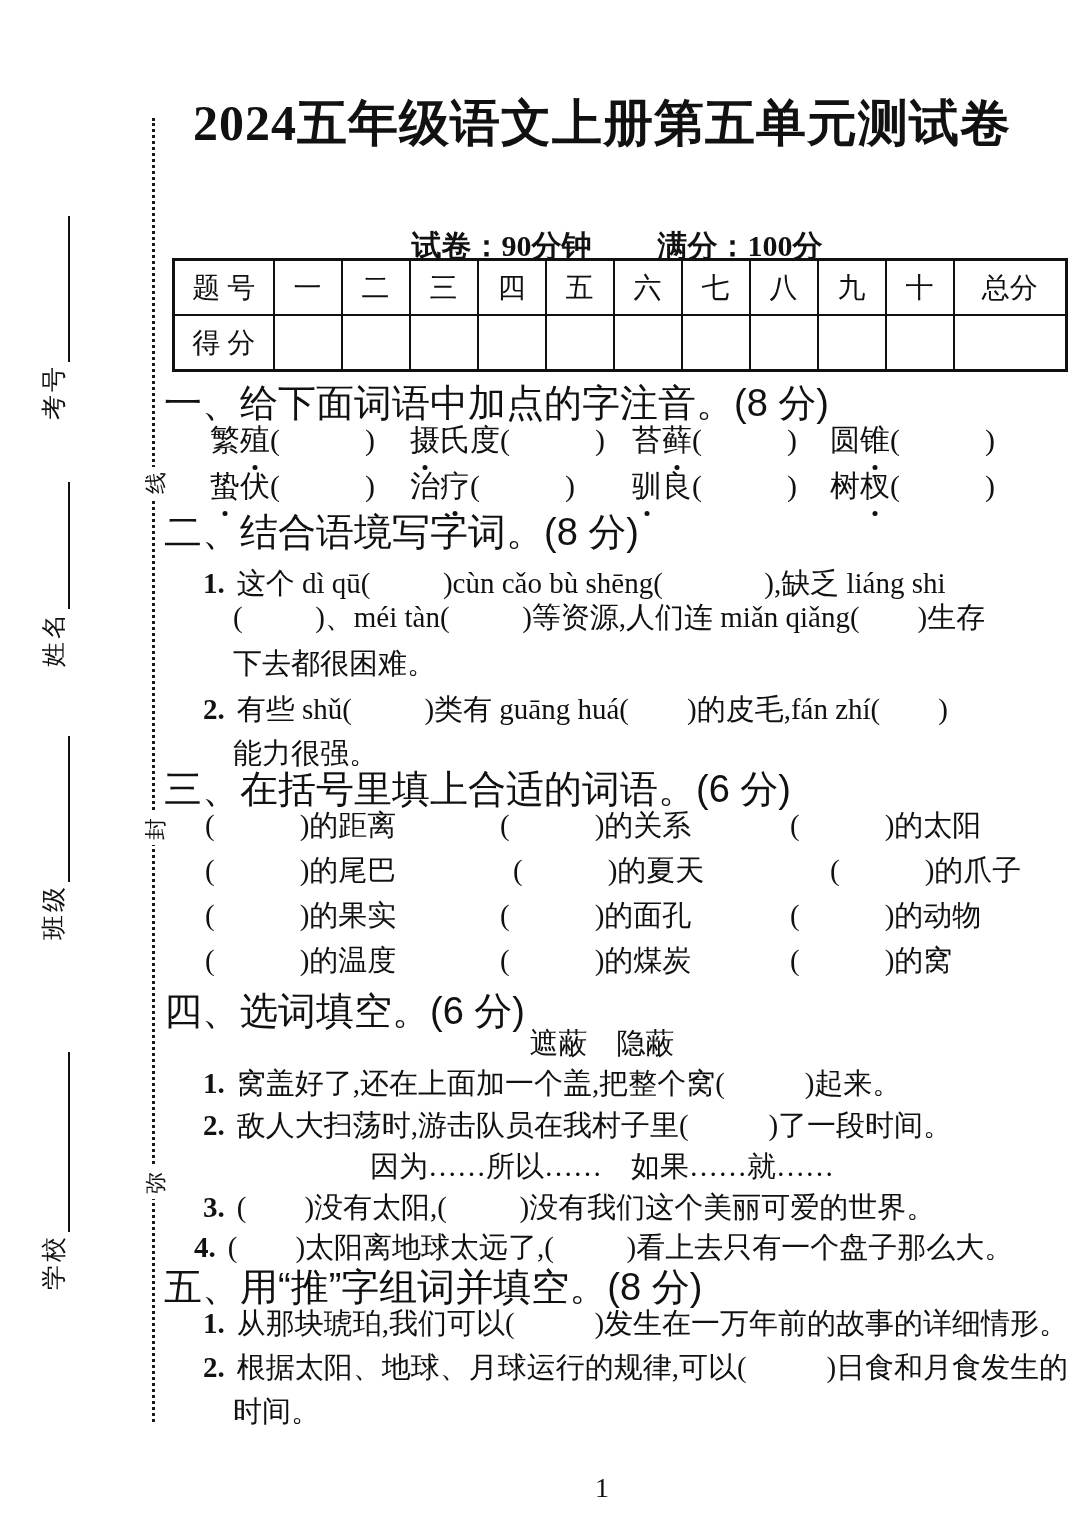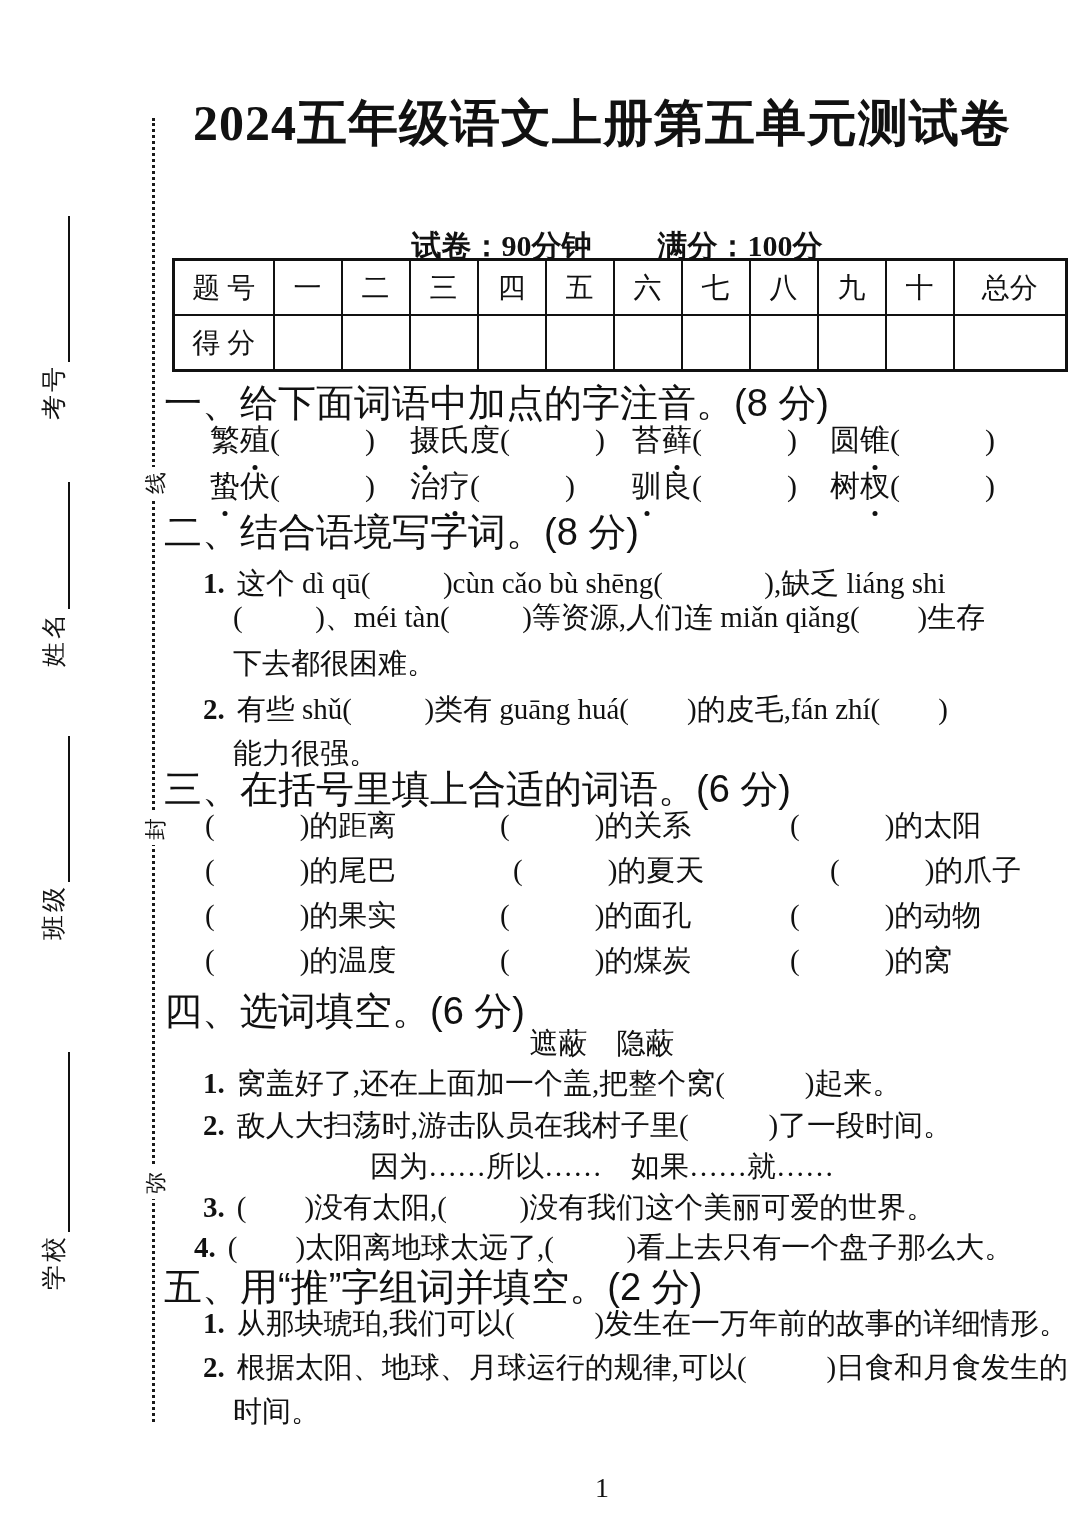--- a/index.html
+++ b/index.html
@@ -145,21 +145,21 @@
           <td></td>
           <td></td>
         </tr>
       </tbody>
   </table>
 
   <div class="sec-h" style="top:378px">一、给下面词语中加点的字注音。(8 分)</div>
   <div class="sec-h" style="top:507px">二、结合语境写字词。(8 分)</div>
   <div class="sec-h" style="top:764px">三、在括号里填上合适的词语。(6 分)</div>
   <div class="sec-h" style="top:986px">四、选词填空。(6 分)</div>
-  <div class="sec-h" style="top:1262px">五、用“推”字组词并填空。(2 分)</div>
+  <div class="sec-h" style="top:1262px">五、用“推”字组词并填空。(8 分)</div>
 
   <div class="center-line" style="top:1024px">遮蔽    隐蔽</div>
   <div class="center-line" style="top:1147px">因为……所以……    如果……就……</div>
 
   <div class="page-num">1</div>
 <div class="word" style="left: 210px; top: 420px;"><span>繁</span><span class="dotc">殖</span>(<span class="wgap"></span>)</div>
     <div class="word" style="left: 410px; top: 420px;"><span class="dotc">摄</span><span>氏</span><span>度</span>(<span class="wgap"></span>)</div>
     <div class="word" style="left: 632px; top: 420px;"><span>苔</span><span class="dotc">藓</span>(<span class="wgap"></span>)</div>
     <div class="word" style="left: 830px; top: 420px;"><span>圆</span><span class="dotc">锥</span>(<span class="wgap"></span>)</div>
     <div class="word" style="left: 210px; top: 466px;"><span class="dotc">蛰</span><span>伏</span>(<span class="wgap"></span>)</div>

